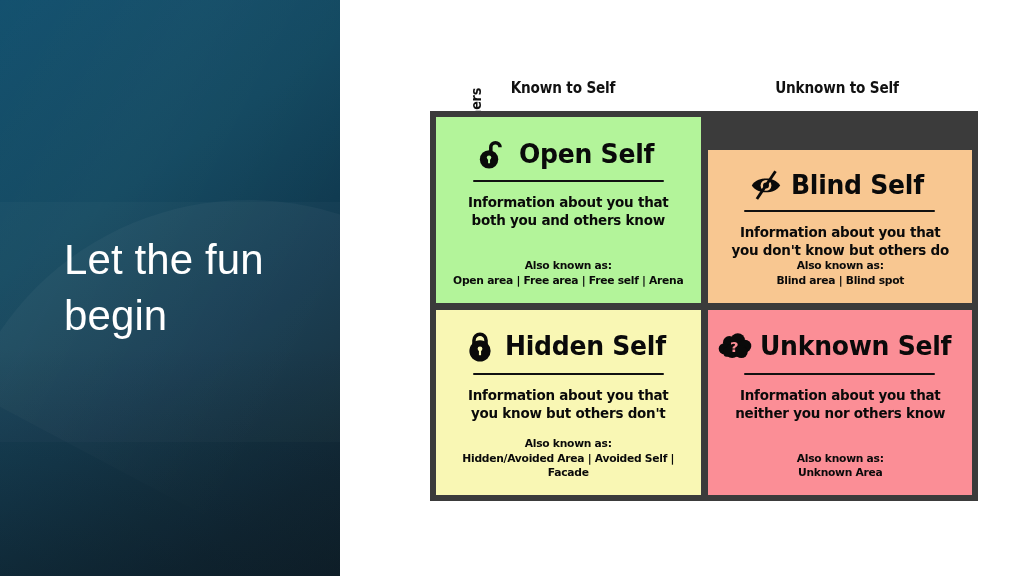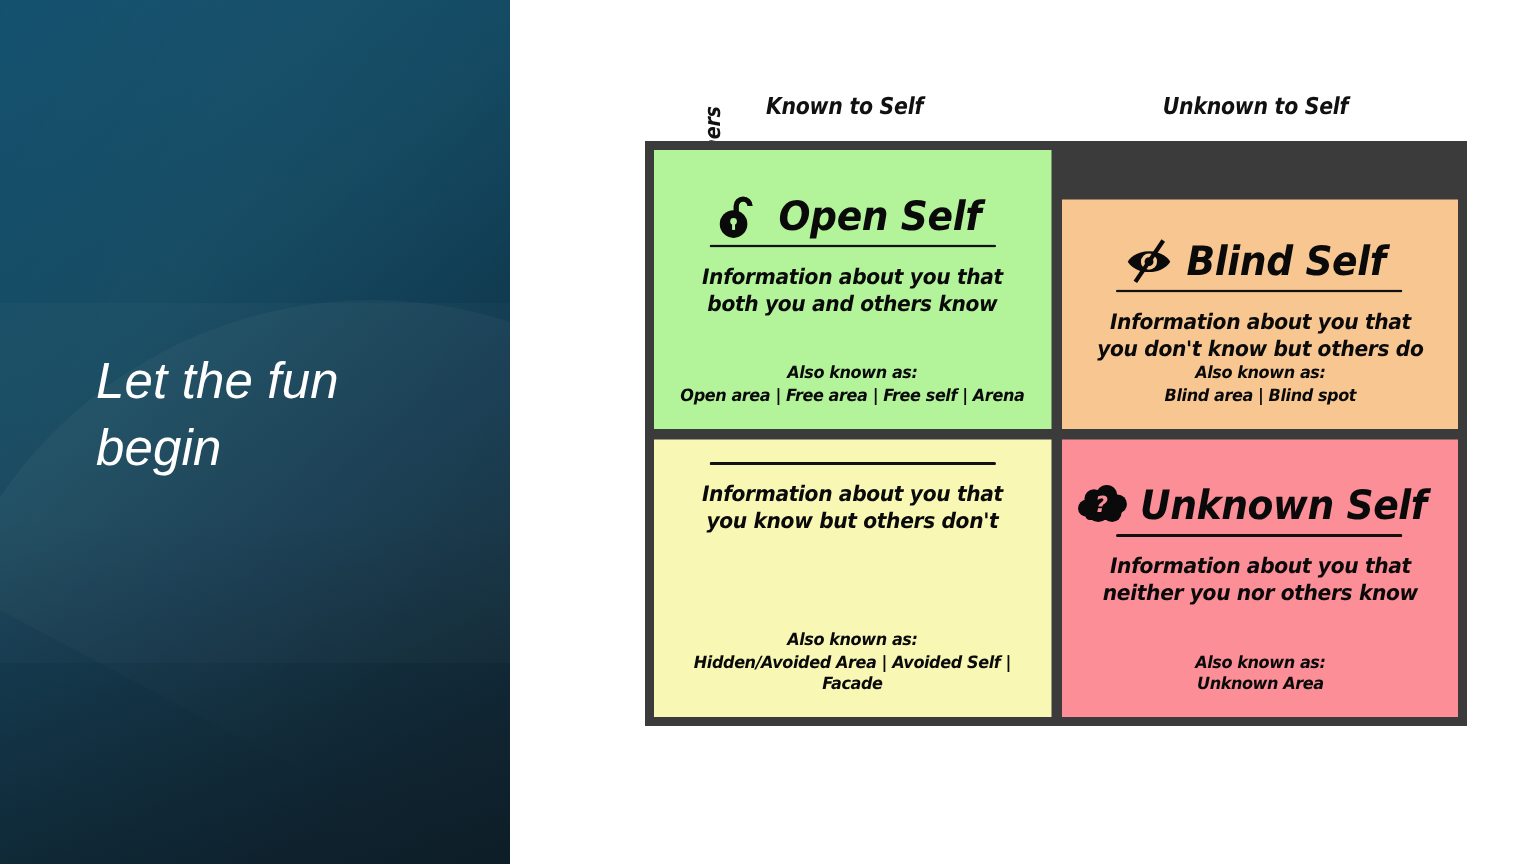--- a/index.html
+++ b/index.html
@@ -54,33 +54,32 @@
     left:0; bottom:0;
     width:340px; height:230px;
     background:linear-gradient(180deg,rgba(3,14,21,0.0) 0%,rgba(3,14,21,0.30) 100%);
     pointer-events:none;
   }
   #slide-title {
     position:absolute;
     left:64px; top:232px;
     width:250px;
     color:#ffffff;
-    font-size:34px;
+    font-size:42px;
     line-height:1.33;
     font-weight:400;
     letter-spacing:0.1px;
     white-space:pre-line;
-    font-style:italic;
   }
 
   
   #matrix-area {
     position:absolute;
-    left:386px; top:62px;
-    width:592px; height:428px;font-style:italic;
+    left:386px; top:79px;
+    width:592px; height:428px;
   }
   .col-head {
     position:absolute;
     top:0;
     height:24px;
     text-align:center;
     font-family:"DejaVu Sans", sans-serif;
     font-weight:bold;
     font-size:15.5px;
     letter-spacing:-0.2px;
@@ -118,21 +117,21 @@
   }
   .quad {
     position:relative;
     padding:12px 10px 10px 10px;
     display:flex;
     flex-direction:column;
     overflow:hidden;
   }
   .quad-head {
     display:flex;
-    align-items:flex-end;
+    align-items:center;
     justify-content:center;
     gap:8px;
     height:48px;
     padding-left:4px;
   }
   .quad-icon {
     flex:0 0 auto;
     width:34px; height:34px;
     display:block;
   }
@@ -236,20 +235,29 @@
         <div class="divider"></div>
         <div class="quad-desc">Information about you that
 you don't know but others do</div>
         <div class="quad-aka">
           <span class="aka-label">Also known as:</span>
           <span class="aka-value">Blind area | Blind spot</span>
         </div>
       </div>
 
       <div class="quad" id="quad-2" style="background: rgb(249, 247, 180);">
+        <div class="quad-head">
+          <svg class="quad-icon" viewBox="0 0 48 48">
+            <path d="M13 24 V16 a11 11 0 0 1 22 0 v8 h-5 v-8 a6 6 0 0 0 -12 0 v8 z" fill="#0a0a0a"></path>
+            <circle cx="24" cy="31" r="15" fill="#0a0a0a"></circle>
+            <circle cx="24" cy="28" r="3.4" fill="#f9f7b4"></circle>
+            <rect x="22.5" y="29" width="3" height="8" fill="#f9f7b4"></rect>
+          </svg>
+          <span class="quad-title">Hidden Self</span>
+        </div>
         <div class="divider"></div>
         <div class="quad-desc">Information about you that
 you know but others don't</div>
         <div class="quad-aka">
           <span class="aka-label">Also known as:</span>
           <span class="aka-value">Hidden/Avoided Area | Avoided Self | Facade</span>
         </div>
       </div>
 
       <div class="quad" id="quad-3" style="background: rgb(251, 142, 150);">

